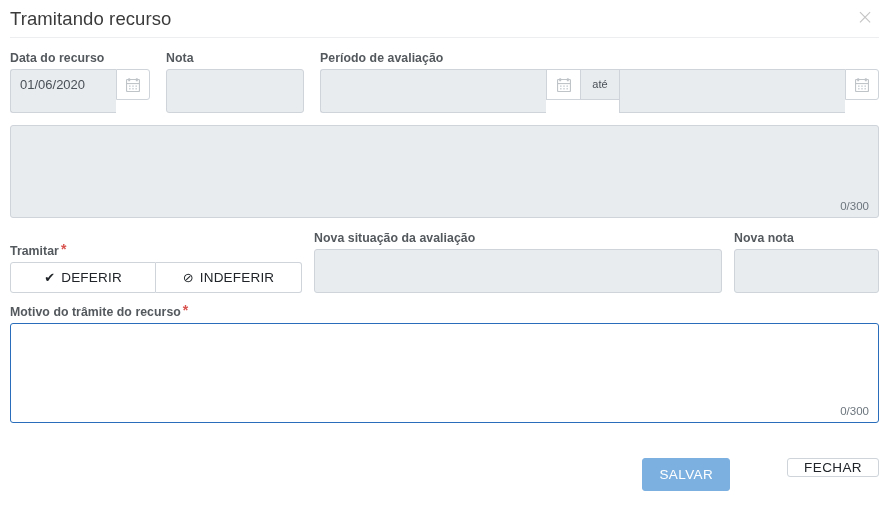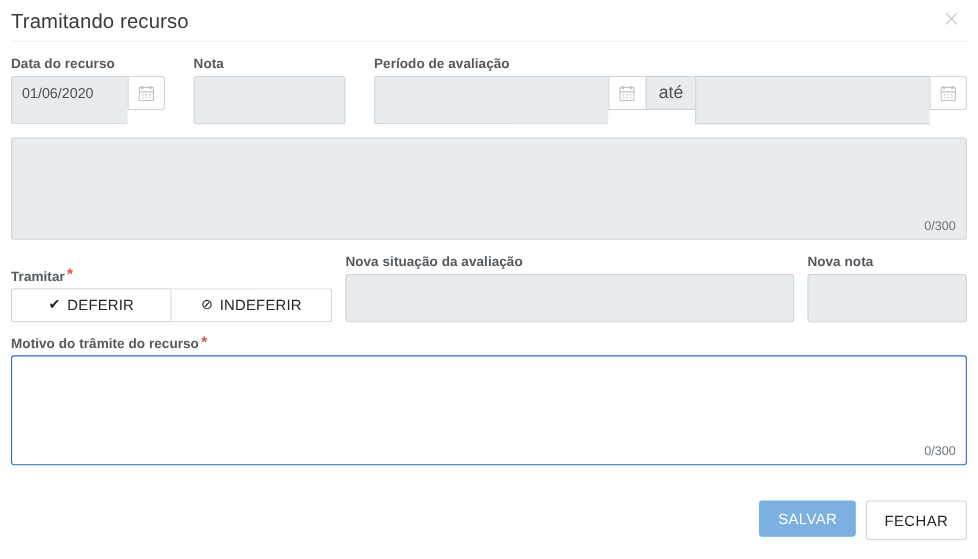--- a/index.html
+++ b/index.html
@@ -111,38 +111,38 @@
     justify-content: center;
     cursor: pointer;
   }
   .cal-btn svg { display:block; }
 
   
   .row1 {
     display: flex;
     align-items: flex-start;
     padding-top: 13px;
-    gap: 12px;
+    gap: 2px;
   }
   .f-data    { width: 140px; margin-right: 14px; }
   .f-aval    { width: 216px; margin-right: 14px; }
   .f-nota    { width: 138px; margin-right: 14px; }
   .f-periodo { flex: 1 1 auto; min-width: 0; }
 
   .periodo-group { display: flex; }
   .periodo-group .seg { display: flex; flex: 1 1 50%; min-width: 0; }
   .periodo-group .seg .inp { border-right: none; border-radius: 3px 0 0 3px; }
   .periodo-group .seg1 .cal-btn { border-radius: 0; border-right: none; }
   .ate {
     flex: 0 0 auto;
     height: 31px;
     padding: 0 11px;
     border: 1px solid #ced4da;
     background: #e9ecef;
-    font-size: 16px;
+    font-size: 11px;
     color: #495057;
     line-height: 29px;
     border-right: none;
   }
   .periodo-group .seg2 .inp { border-radius: 0; }
   .periodo-group .seg2 .cal-btn { border-radius: 0 3px 3px 0; }
 
   
   .ta-block { margin-top: 12px; }
   .ta-wrap {
@@ -220,27 +220,28 @@
     border-radius: 3px;
     font-size: 13.5px;
     letter-spacing: .4px;
     font-family: "Liberation Sans", sans-serif;
     cursor: pointer;
   }
   .btn-fechar {
     background: #ffffff;
     border: 1px solid #ced4da;
     color: #212529;
-    height: 36px;
+    height: 19px;
     padding: 0 16px;
     border-radius: 3px;
     font-size: 13.5px;
     letter-spacing: .4px;
     font-family: "Liberation Sans", sans-serif;
     cursor: pointer;
+    margin-left: 48px;
   }
 </style>
 </head>
 <body>
 
 <div class="modal">
 
   <div class="modal-header">
     <h2 class="modal-title">Tramitando recurso</h2>
     <div class="close-icon">×</div>

